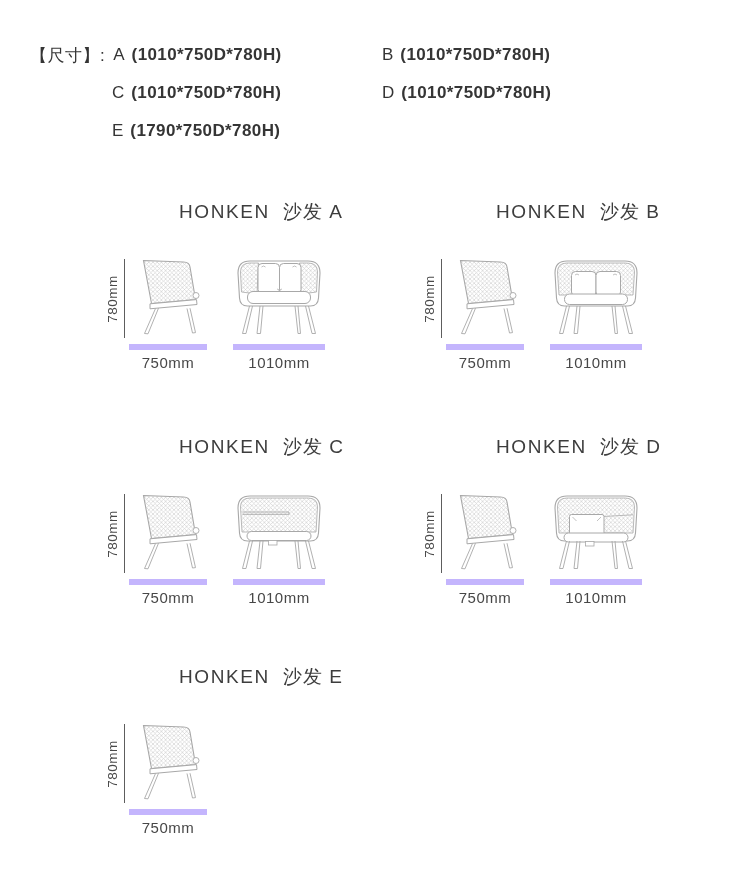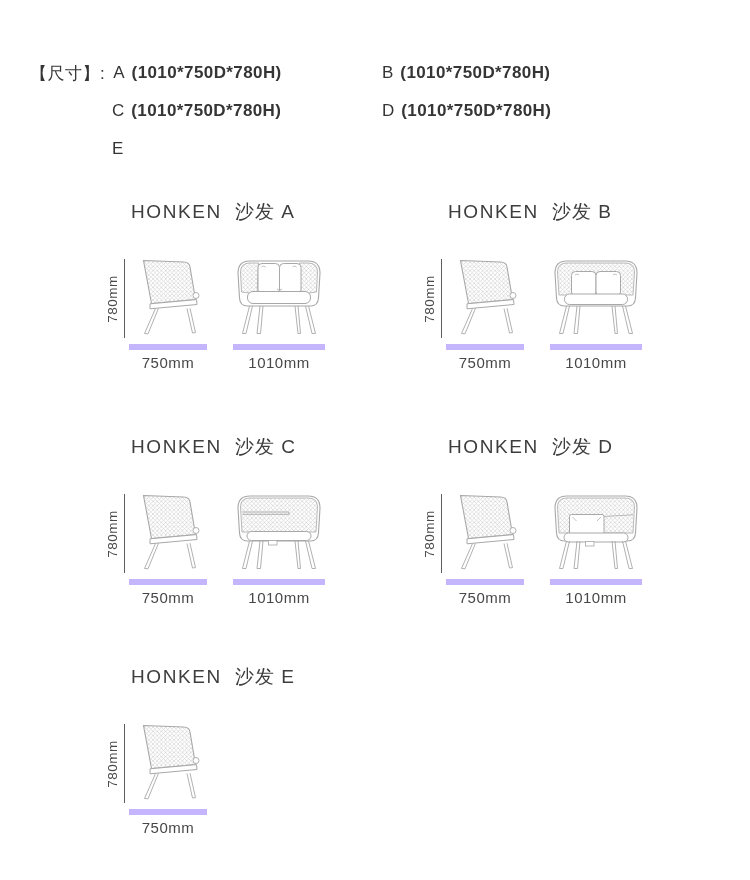--- a/index.html
+++ b/index.html
@@ -1,37 +1,37 @@
 <!DOCTYPE html>
 <html><head>
 <meta charset="utf-8">
 <style>
   html,body{margin:0;padding:0;background:#fff;}
   .page{position:relative;width:750px;height:880px;background:#ffffff;overflow:hidden;
         font-family:"Liberation Sans","DejaVu Sans",sans-serif;color:#333;}
   
-  .size-header{position:absolute;left:30px;top:54px;font-size:17px;color:#353535;}
+  .size-header{position:absolute;left:30px;top:36px;font-size:17px;color:#353535;}
   .size-row{position:relative;height:38px;display:flex;align-items:center;white-space:nowrap;}
   .size-prefix{letter-spacing:.5px;}
   .size-entry{display:inline-flex;align-items:baseline;}
   .size-entry .model{margin-right:7px;}
   .size-entry .sz{letter-spacing:.4px;font-weight:bold;}
   .entry-first{margin-left:8px;}
   .col2{position:absolute;left:352px;}
   .indent{display:inline-block;width:82px;}
   
   .section{position:absolute;width:320px;}
   .pos-sofa-a{left:105px;top:200px;}
   .pos-sofa-b{left:422px;top:200px;}
   .pos-sofa-c{left:105px;top:435px;}
   .pos-sofa-d{left:422px;top:435px;}
   .pos-sofa-e{left:105px;top:665px;width:430px;}
   .sec-title{margin:0 0 0 26px;font-size:19px;font-weight:400;color:#3d3d3d;
              display:flex;gap:13px;line-height:24px;}
-  .sec-title .brand{letter-spacing:1.6px;}
+  .sec-title .brand{letter-spacing:1.6px;margin-left:48px;}
   .sec-title .pname{letter-spacing:1px;}
   .drawing-row{display:flex;align-items:flex-start;margin-top:34px;}
   
   .vdim{position:relative;width:24px;height:79px;flex:0 0 24px;margin-top:1px;}
   .vdim::after{content:"";position:absolute;right:4px;top:0;bottom:0;width:1px;background:#5d5d5d;}
   .vlabel{position:absolute;left:-16px;top:50%;transform:translateY(-50%) rotate(-90deg);
           font-size:13.5px;color:#4a4a4a;white-space:nowrap;letter-spacing:.5px;}
   
   .view-col{display:flex;flex-direction:column;align-items:center;}
   .front-col{margin-left:26px;}
@@ -68,20 +68,21 @@
       </span>
       <span class="size-entry col2">
         <span class="model">D</span>
         <span class="sz">(1010*750D*780H)</span>
       </span>
     </div>
     <div class="size-row">
       <span class="indent"></span>
       <span class="size-entry">
         <span class="model">E</span>
+        <span class="sz">(1790*750D*780H)</span>
       </span>
     </div>
   </header>
 
 <section class="section pos-sofa-a">
     <h2 class="sec-title">
       <span class="brand">HONKEN</span>
       <span class="pname">沙发 A</span>
     </h2>
     <div class="drawing-row">

